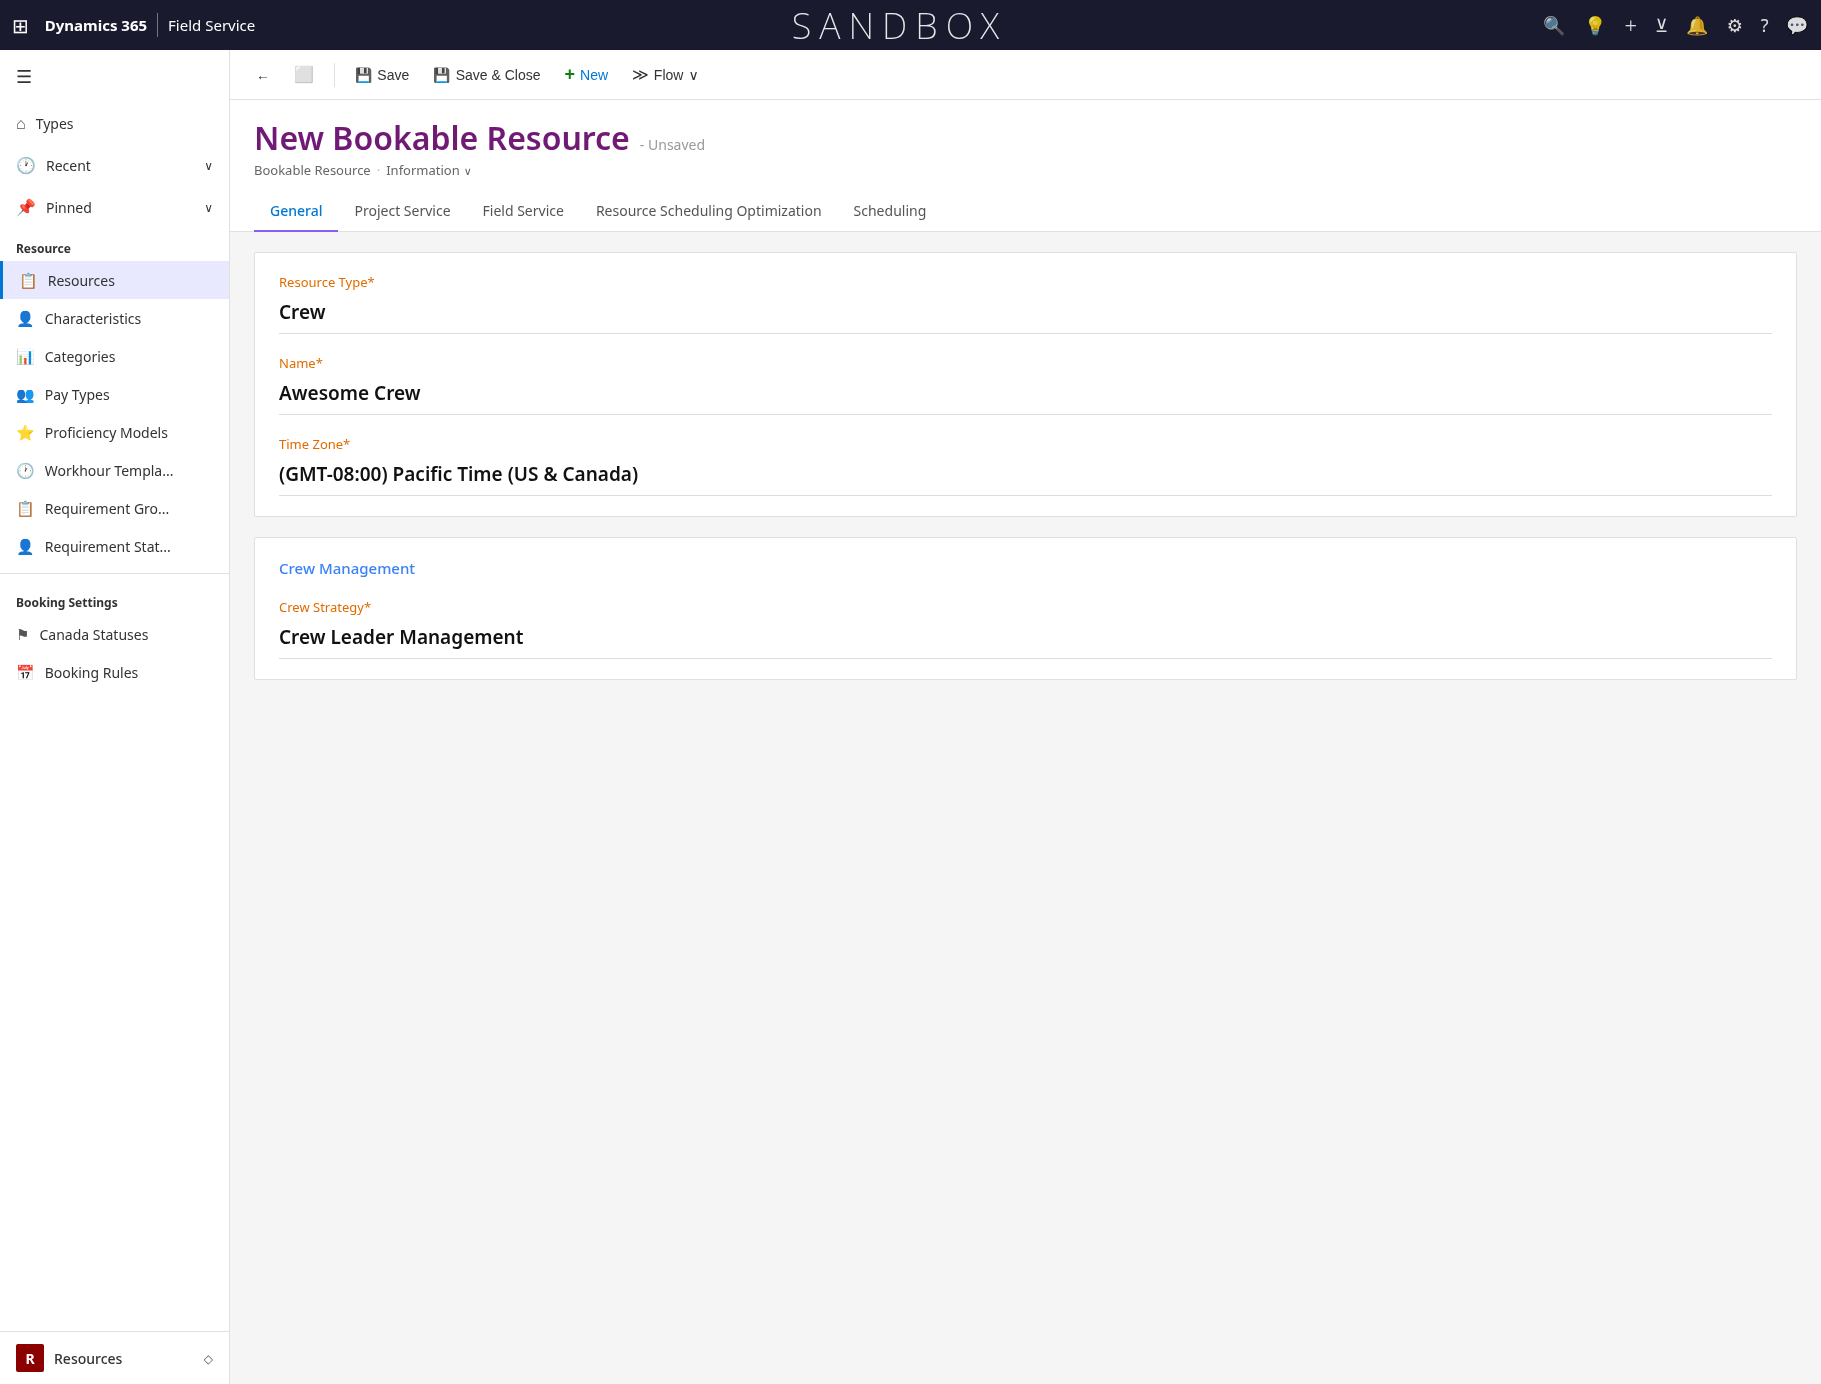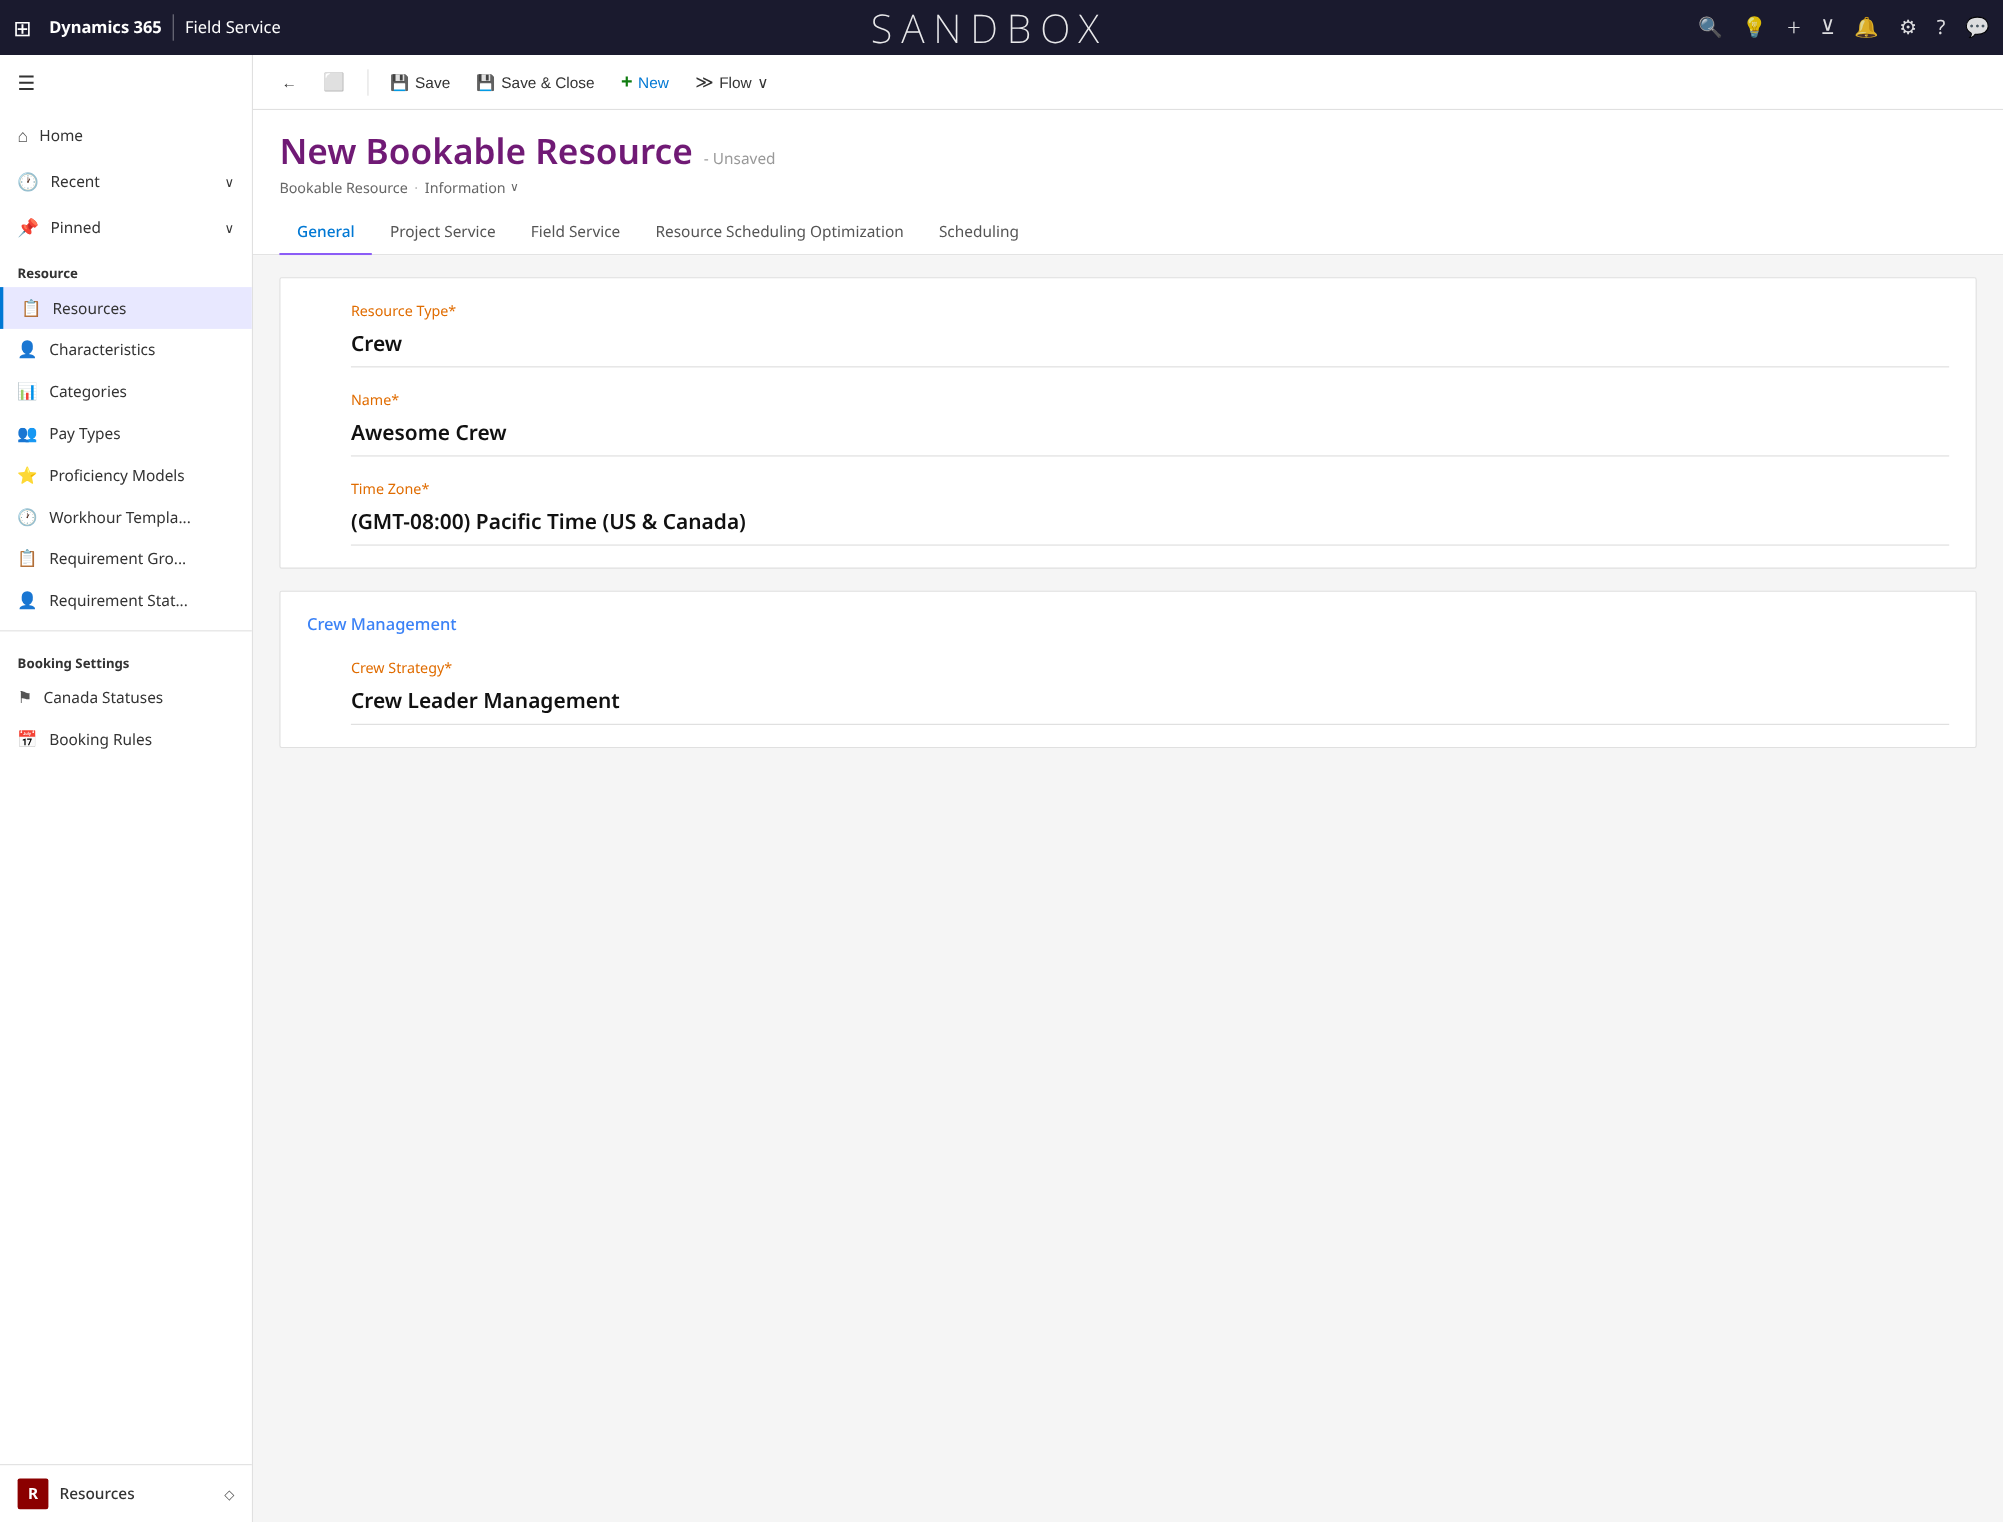--- a/index.html
+++ b/index.html
@@ -233,21 +233,20 @@
     }
     .form-section-title {
       font-size: 15px;
       font-weight: 500;
       color: #3b82f6;
       margin-bottom: 20px;
     }
 
     .form-field {
       margin-bottom: 20px;
-      margin-left: 40px;
     }
     .form-field:last-child { margin-bottom: 0; }
     .form-field label {
       display: block;
       font-size: 13px;
       color: #e06c00;
       margin-bottom: 4px;
     }
     .form-field .field-value {
       font-size: 19px;
@@ -280,21 +279,21 @@
   </div>
 </div>
 
 <div class="main-layout">
 
   <div class="sidebar">
     <div class="sidebar-hamburger">☰</div>
 
     <div class="sidebar-nav-item">
       <span class="icon">⌂</span>
-      <span>Home</span>
+      <span>Types</span>
     </div>
     <div class="sidebar-nav-item">
       <span class="icon">🕐</span>
       <span>Recent</span>
       <span class="chevron">∨</span>
     </div>
     <div class="sidebar-nav-item">
       <span class="icon">📌</span>
       <span>Pinned</span>
       <span class="chevron">∨</span>

